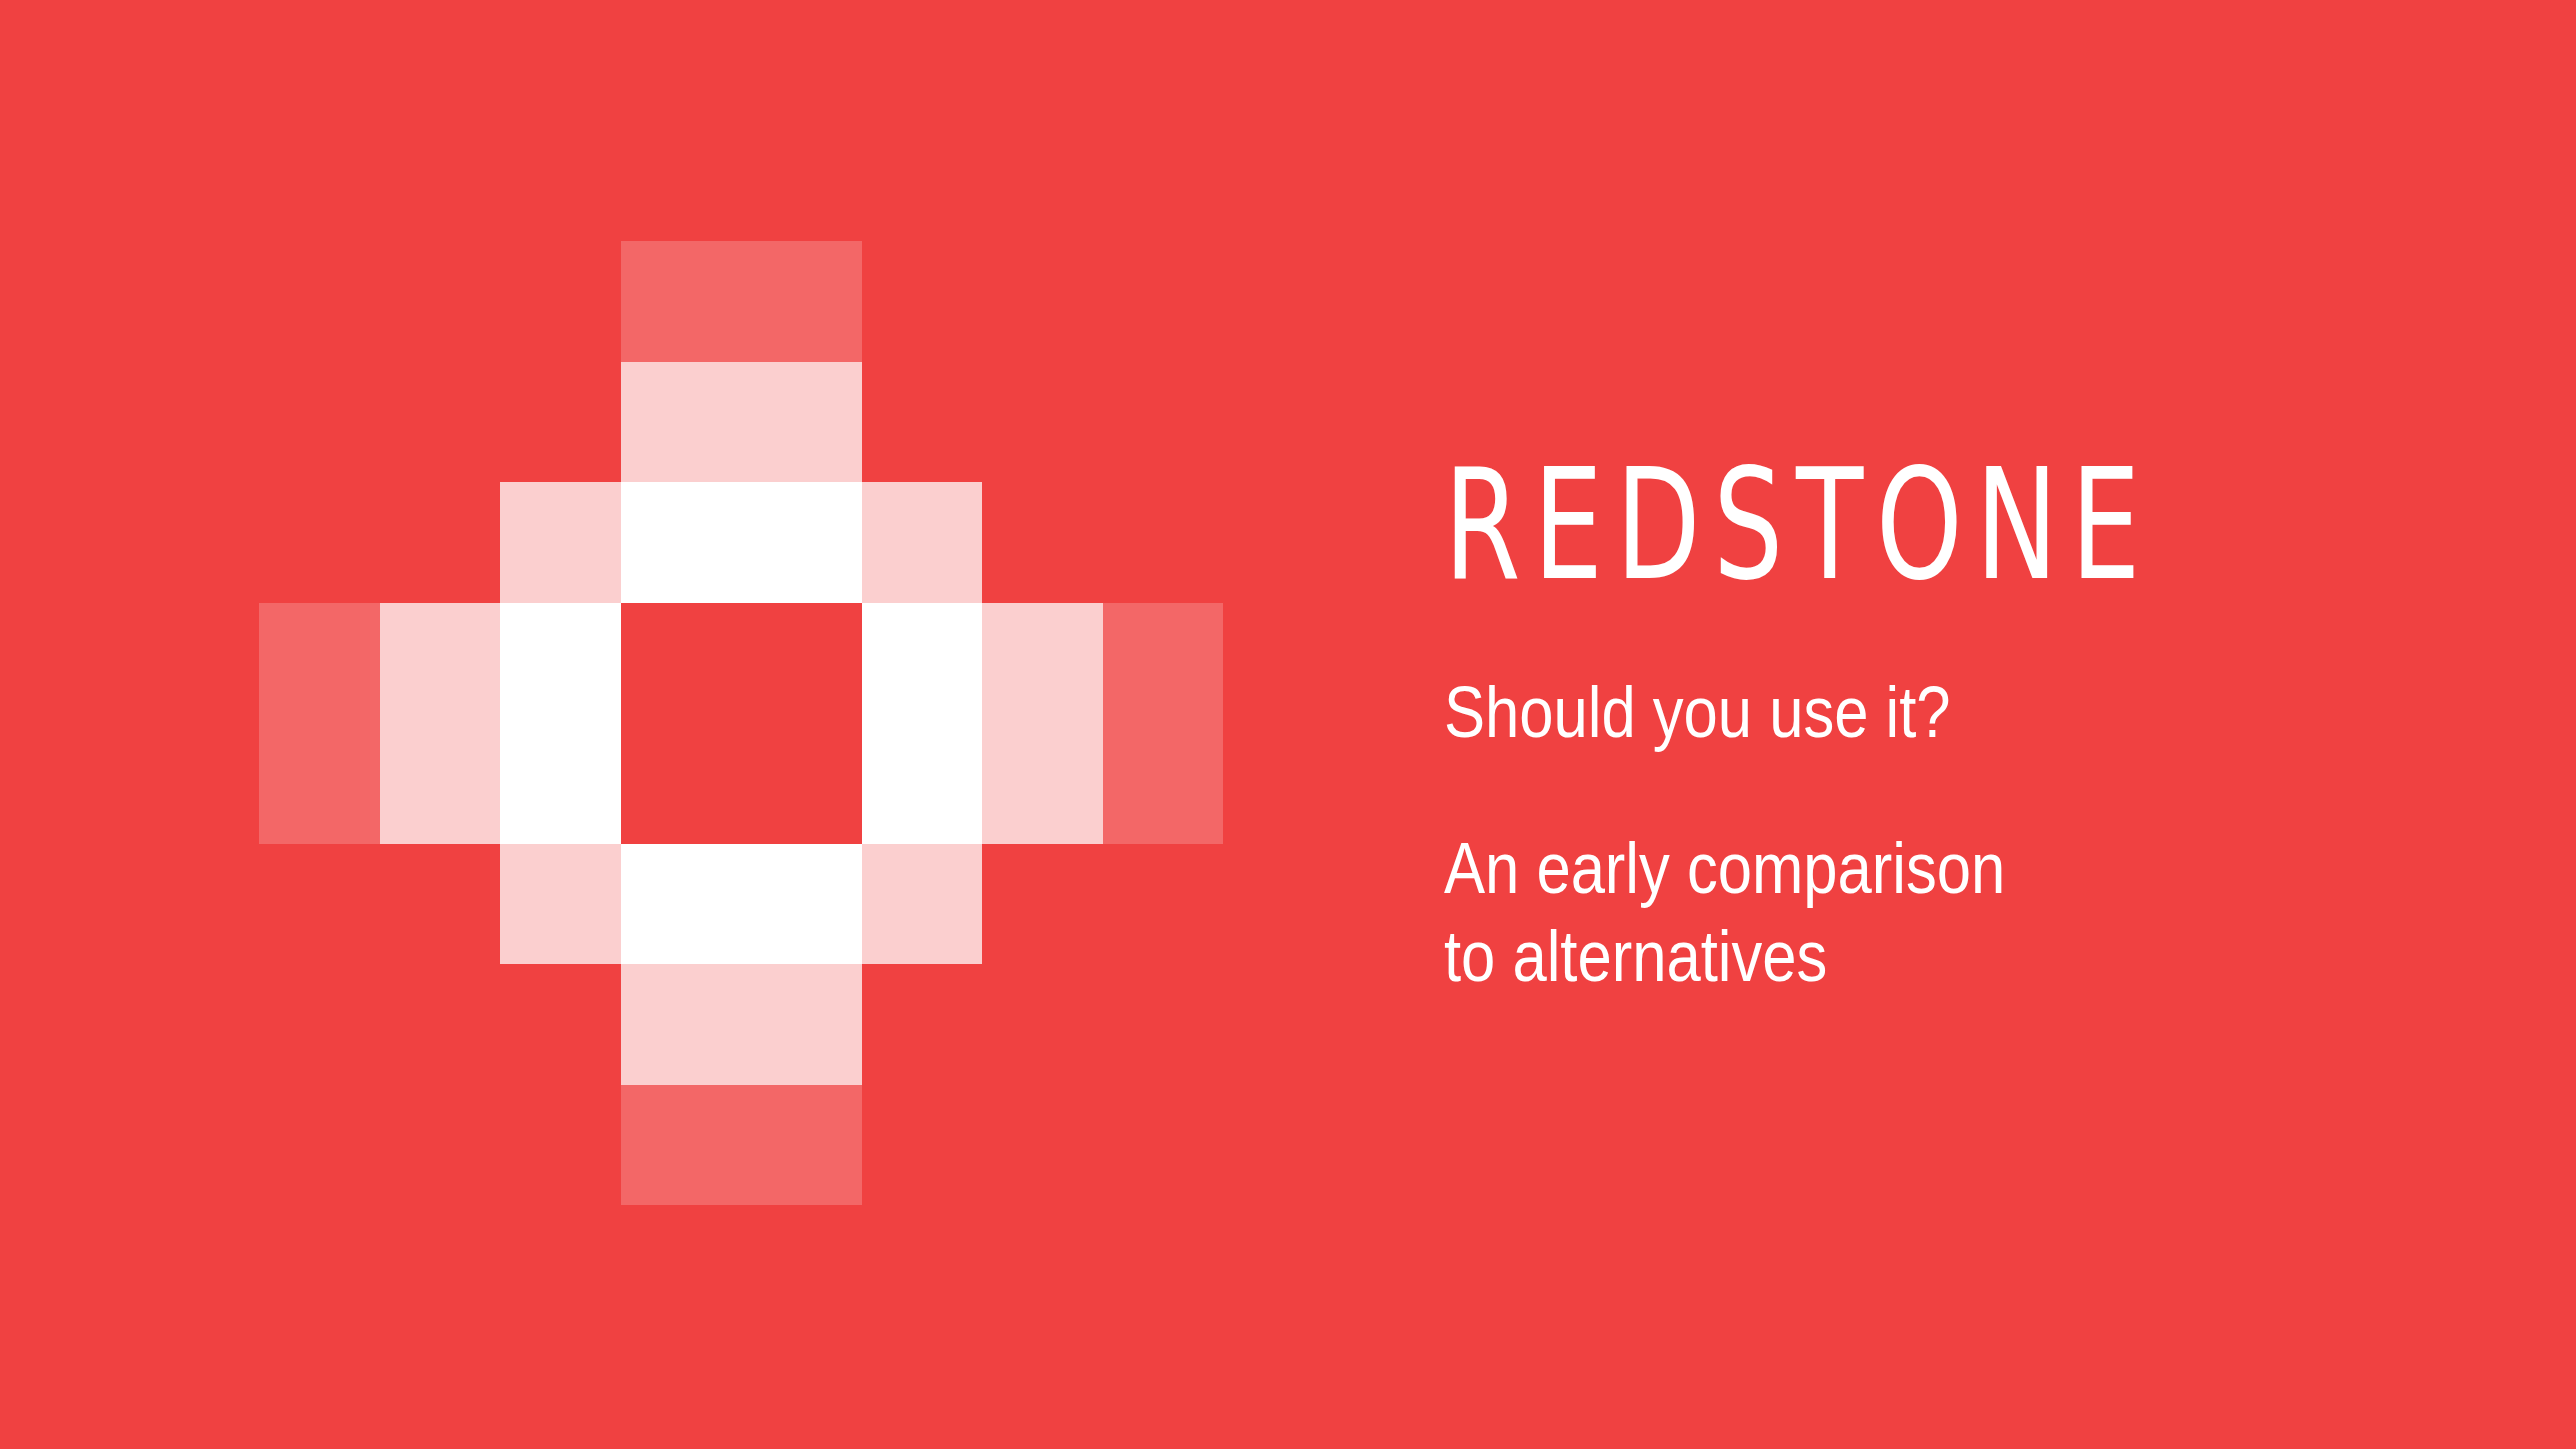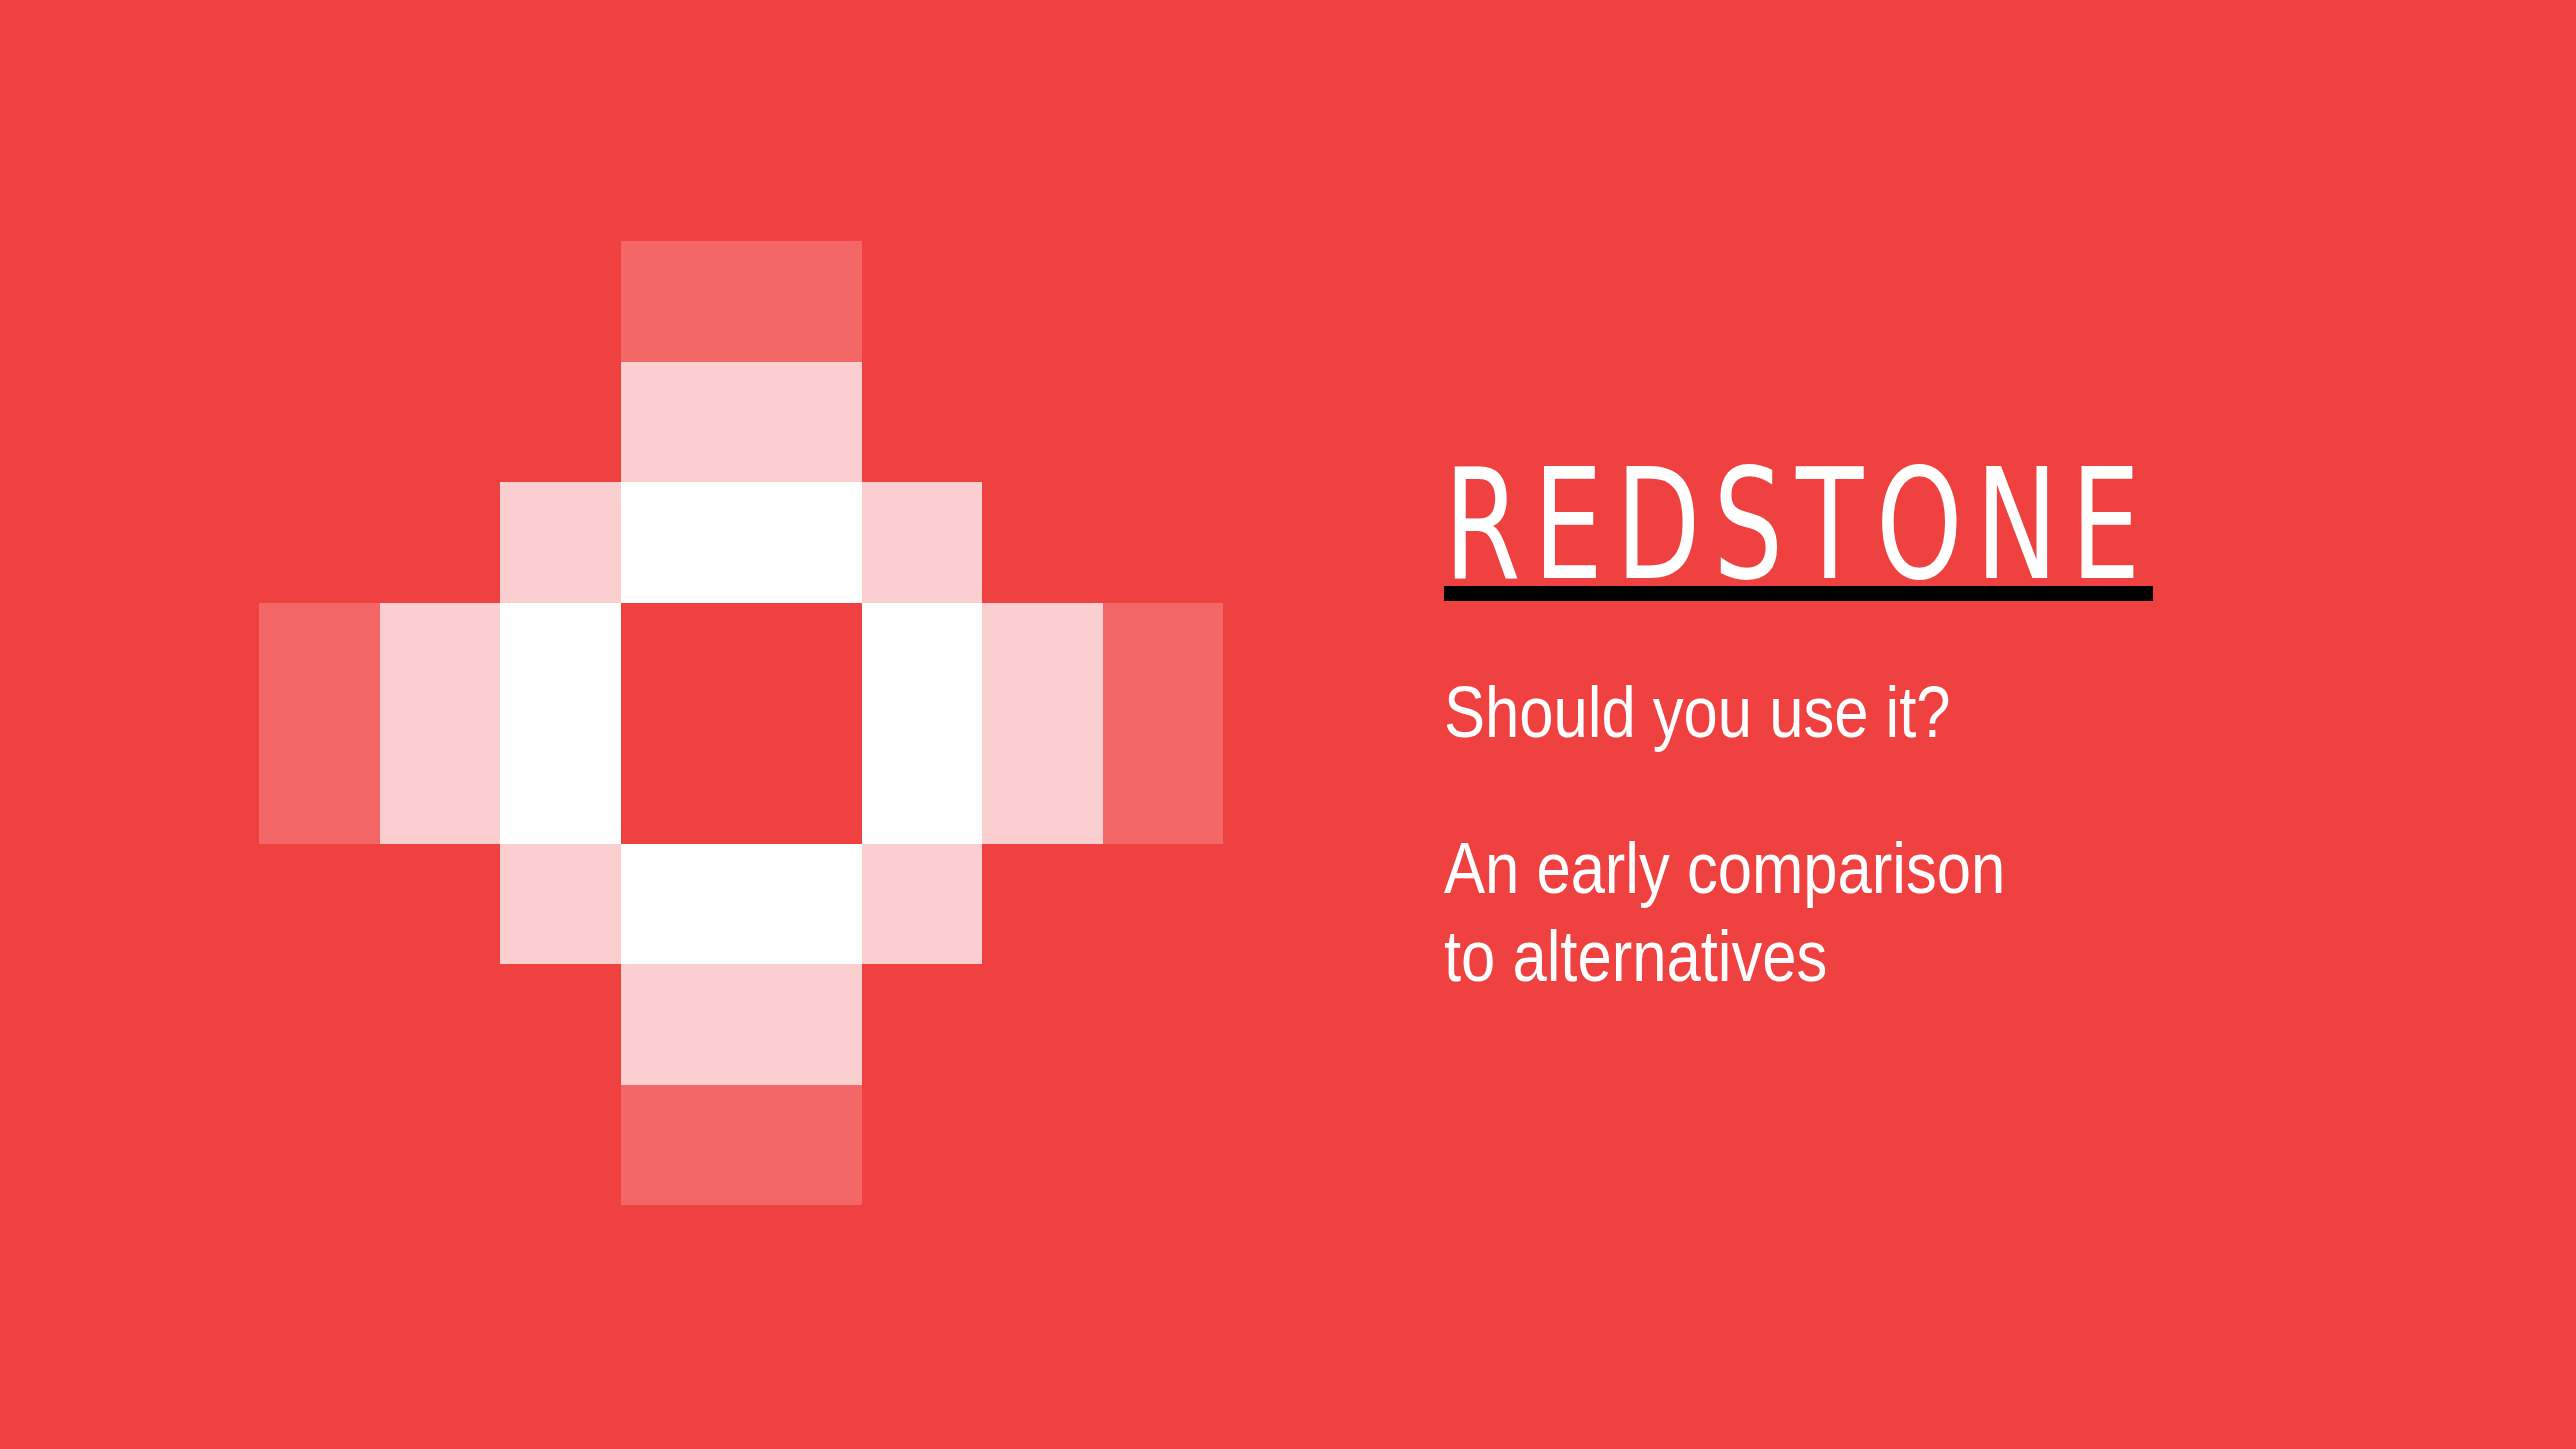--- a/index.html
+++ b/index.html
@@ -41,21 +41,20 @@
   .cell.t1 { background: rgba(255,255,255,0.20); }
   .cell.t2 { background: rgba(255,255,255,0.75); }
   .cell.t3 { background: rgba(255,255,255,1); }
 
   
   #text-block {
     position: absolute;
     left: 1444px;
     top: 463px;
     width: 973px;
-    text-decoration: underline;
   }
 
   #brand-title {
     margin: 0;
     color: #ffffff;
     font-family: "Liberation Sans Narrow", "DejaVu Sans Condensed", "Liberation Sans", sans-serif;
     font-size: 153px;
     font-weight: 400;
     line-height: 0.82;
     letter-spacing: 16px;

